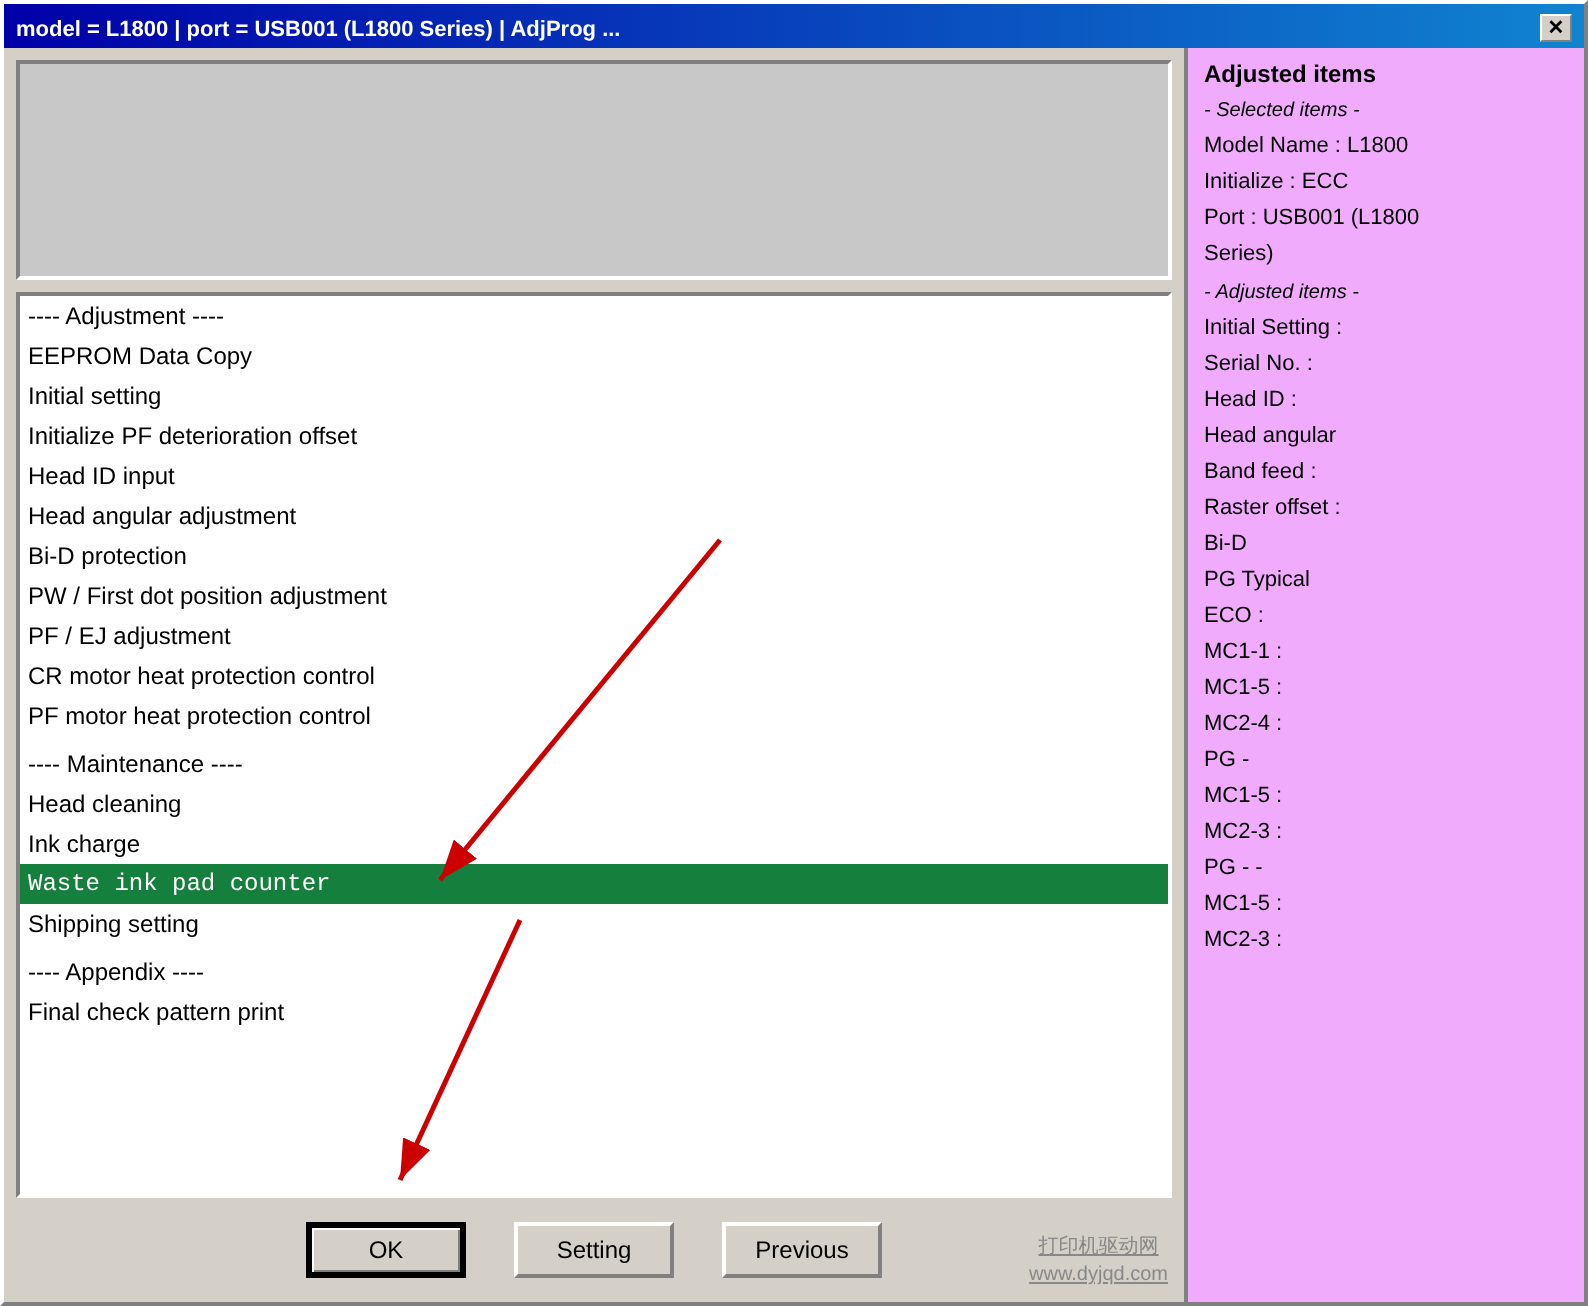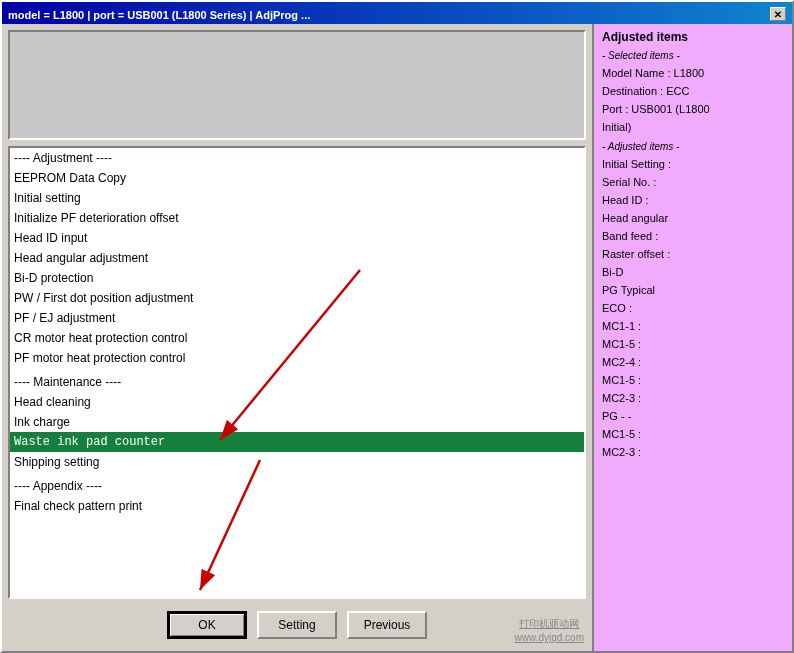--- a/index.html
+++ b/index.html
@@ -128,21 +128,21 @@
     }
 
     .list-item.section-header {
       color: #000;
       cursor: default;
     }
 
     .button-row {
       display: flex;
       justify-content: center;
-      gap: 10px;
+      gap: 24px;
       padding: 6px 4px;
       flex-shrink: 0;
     }
 
     .win-button {
       min-width: 80px;
       height: 28px;
       background: #d4d0c8;
       border: 2px solid;
       border-color: #ffffff #808080 #808080 #ffffff;
@@ -247,41 +247,42 @@
         <button class="win-button">Previous</button>
       </div>
 
     </div>
 
     <div class="right-panel">
       <div class="right-panel-title">Adjusted items</div>
       <div id="right-panel-content">
           <div class="section-title">- Selected items -</div>
           <div class="info-line">Model Name : L1800</div>
-          <div class="info-line">Destination : ECC</div>
+          <div class="info-line">Initialize : ECC</div>
           <div class="info-line">Port : USB001 (L1800</div>
-          <div class="info-line">Initial)</div>
+          <div class="info-line">Series)</div>
           <div class="divider"></div>
           <div class="section-title">- Adjusted items -</div>
           <div class="info-line">Initial Setting :</div>
           <div class="info-line"></div>
           <div class="info-line">Serial No. :</div>
           <div class="info-line"></div>
           <div class="info-line">Head ID :</div>
           <div class="info-line"></div>
           <div class="info-line">Head angular</div>
           <div class="info-line"> Band feed :</div>
           <div class="info-line"> Raster offset :</div>
           <div class="info-line"></div>
           <div class="info-line">Bi-D</div>
           <div class="info-line">PG Typical</div>
           <div class="info-line"> ECO  :</div>
           <div class="info-line"> MC1-1 :</div>
           <div class="info-line"> MC1-5 :</div>
           <div class="info-line"> MC2-4 :</div>
+          <div class="info-line">PG -</div>
           <div class="info-line"> MC1-5 :</div>
           <div class="info-line"> MC2-3 :</div>
           <div class="info-line">PG - -</div>
           <div class="info-line"> MC1-5 :</div>
           <div class="info-line"> MC2-3 :</div>
         </div>
     </div>
 
   </div>
 </div>

